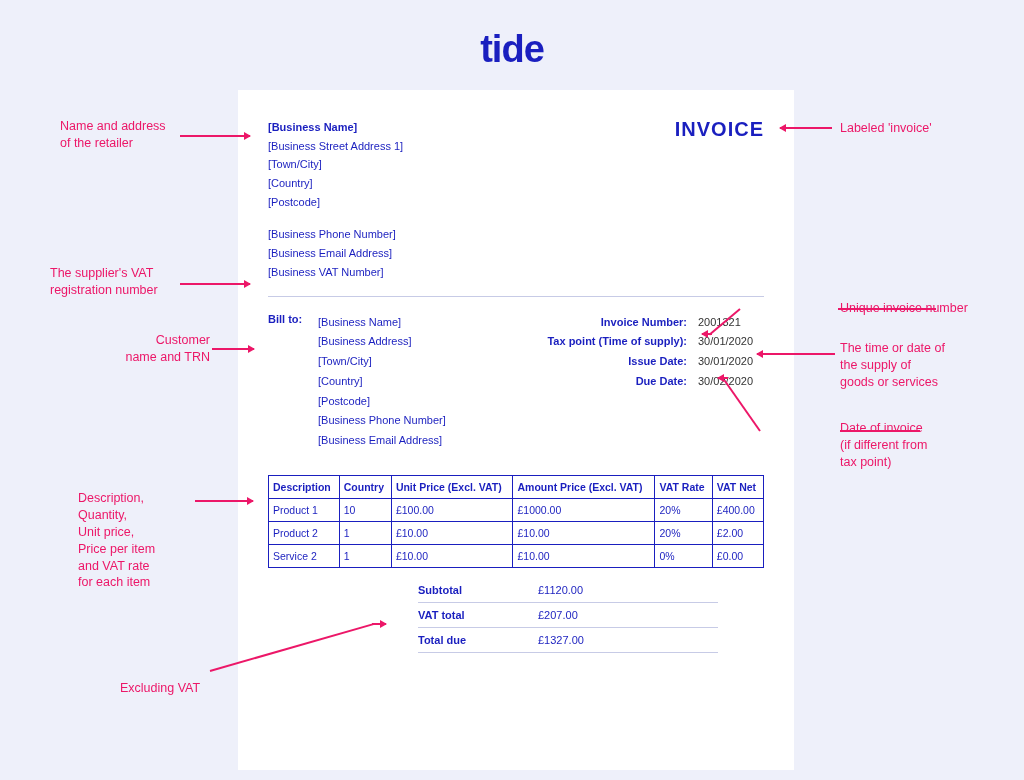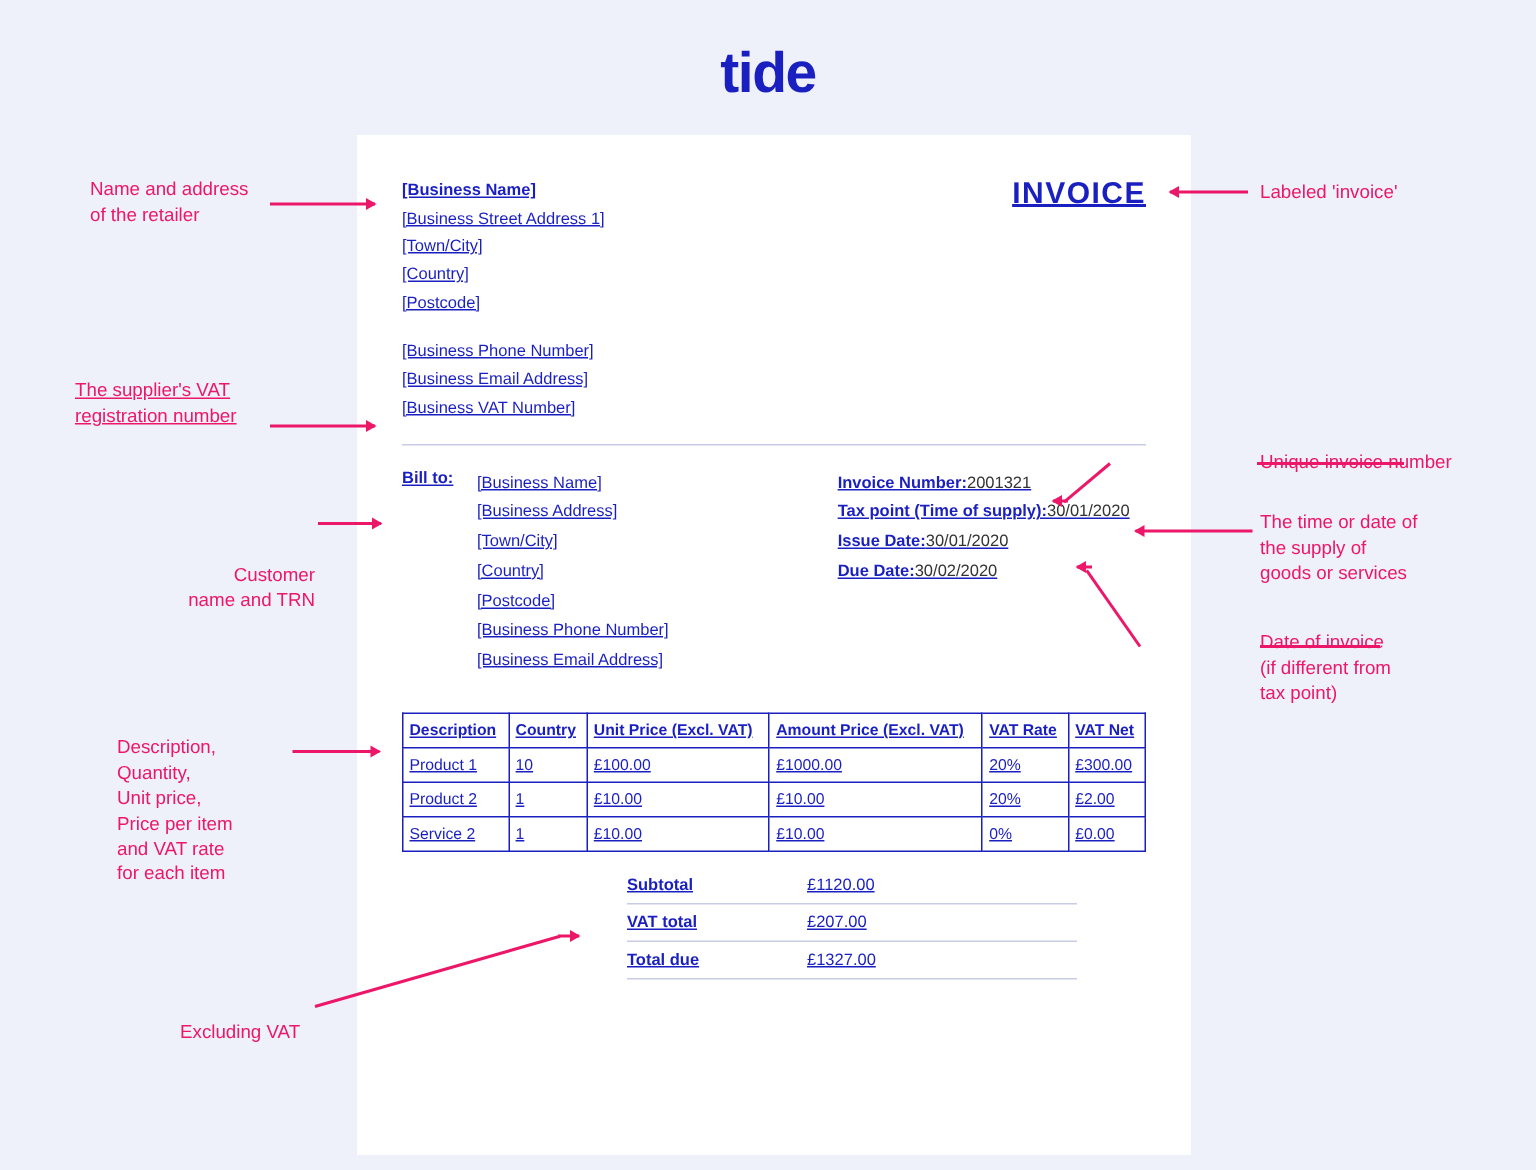--- a/index.html
+++ b/index.html
@@ -24,21 +24,20 @@
   .sheet {
     position: absolute;
     top: 90px;
     left: 238px;
     width: 556px;
     height: 680px;
     background: #fff;
     padding: 28px 30px;
     font-size: 11px;
     color: #1a1fbf;
-    text-decoration: underline;
   }
   .top-row { display: flex; justify-content: space-between; }
   .biz-block div { line-height: 1.7; }
   .biz-block .bold { font-weight: 700; }
   .invoice-title {
     font-size: 20px;
     font-weight: 800;
     letter-spacing: 1px;
     color: #1a1fbf;
   }
@@ -47,21 +46,21 @@
   .hr {
     border: none;
     border-top: 1px solid #c7cbe6;
     margin: 14px 0 16px 0;
   }
   .mid-row { display: flex; justify-content: space-between; gap: 20px; }
   .billto { display: flex; gap: 10px; }
   .billto-label { font-weight: 700; min-width: 40px; }
   .billto-lines div { line-height: 1.8; }
   .meta { font-size: 11px; }
-  .meta-row { display: flex; gap: 0; line-height: 1.8; }
+  .meta-row { display: flex; justify-content: flex-end; gap: 11px; line-height: 1.8; }
   .meta-row .lbl { font-weight: 700; text-align: right; }
   .meta-row .val { color: #333; min-width: 66px; text-align: left; }
   table.items {
     margin-top: 24px;
     width: 100%;
     border-collapse: collapse;
     font-size: 10.5px;
   }
   table.items th, table.items td {
     border: 1px solid #1a1fbf;
@@ -183,21 +182,21 @@
         <th>VAT Net</th>
       </tr>
     </thead>
     <tbody id="items-body">
         <tr>
           <td>Product 1</td>
           <td>10</td>
           <td>£100.00</td>
           <td>£1000.00</td>
           <td>20%</td>
-          <td>£300.00</td>
+          <td>£400.00</td>
         </tr>
         <tr>
           <td>Product 2</td>
           <td>1</td>
           <td>£10.00</td>
           <td>£10.00</td>
           <td>20%</td>
           <td>£2.00</td>
         </tr>
         <tr>
@@ -223,24 +222,24 @@
     <div class="totals-row">
       <div class="tl">Total due</div>
       <div class="tv">£1327.00</div>
     </div>
   </div>
 </div>
 
 <div class="anno" style="top:118px; left:60px; width:140px;">Name and address<br>of the retailer</div>
 <div class="arrow rt" style="top:135px; left:180px; width:70px;"></div>
 
-<div class="anno" style="top:252px; left:50px; width:160px;text-decoration:underline;">The supplier's VAT<br>registration number</div>
+<div class="anno" style="top:265px; left:50px; width:160px;">The supplier's VAT<br>registration number</div>
 <div class="arrow rt" style="top:283px; left:180px; width:70px;"></div>
 
-<div class="anno" style="top:332px; left:80px; width:130px; text-align:right;margin-top:43px;">Customer<br>name and TRN</div>
+<div class="anno" style="top:332px; left:80px; width:130px; text-align:right;">Customer<br>name and TRN</div>
 <div class="arrow rt" style="top:348px; left:212px; width:42px;"></div>
 
 <div class="anno" style="top:490px; left:78px; width:130px;">Description,<br>Quantity,<br>Unit price,<br>Price per item<br>and VAT rate<br>for each item</div>
 <div class="arrow rt" style="top:500px; left:195px; width:58px;"></div>
 
 <div class="anno" style="top:680px; left:120px;">Excluding VAT</div>
 <div class="conn" style="top:670px; left:210px; width:170px; transform:rotate(-16deg);"></div>
 <div class="arrow rt" style="top:623px; left:372px; width:14px;"></div>
 
 <div class="anno right" style="top:120px; left:840px;">Labeled 'invoice'</div>

